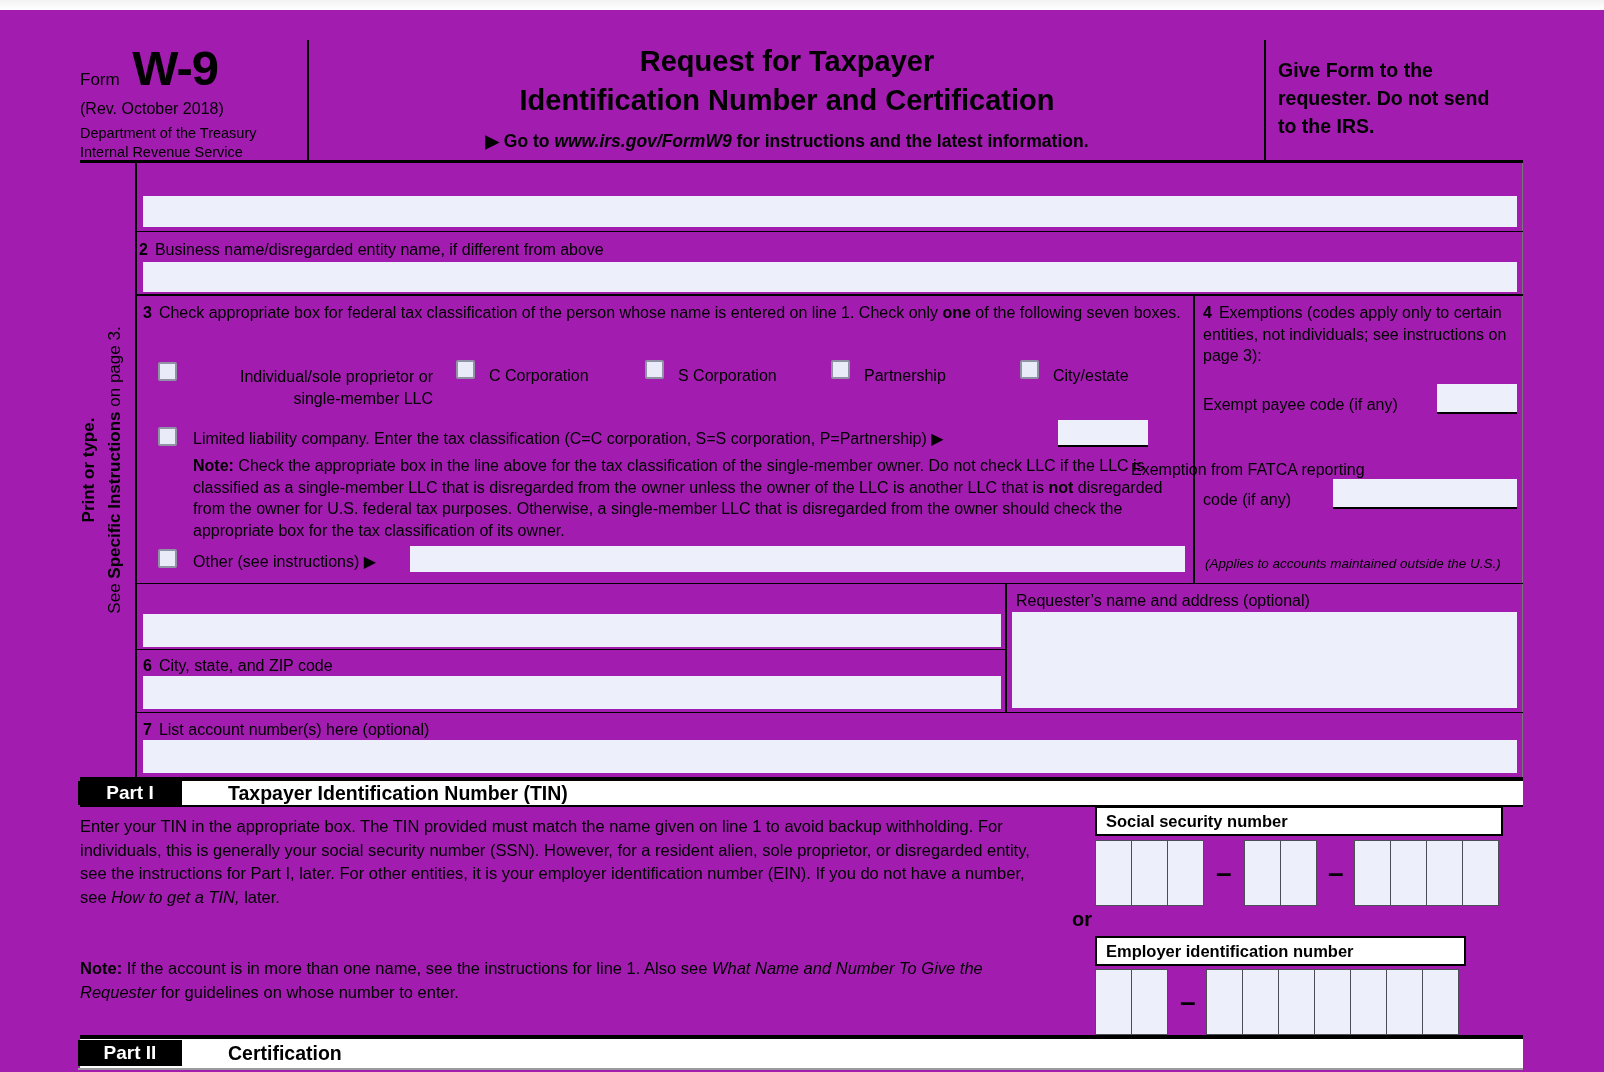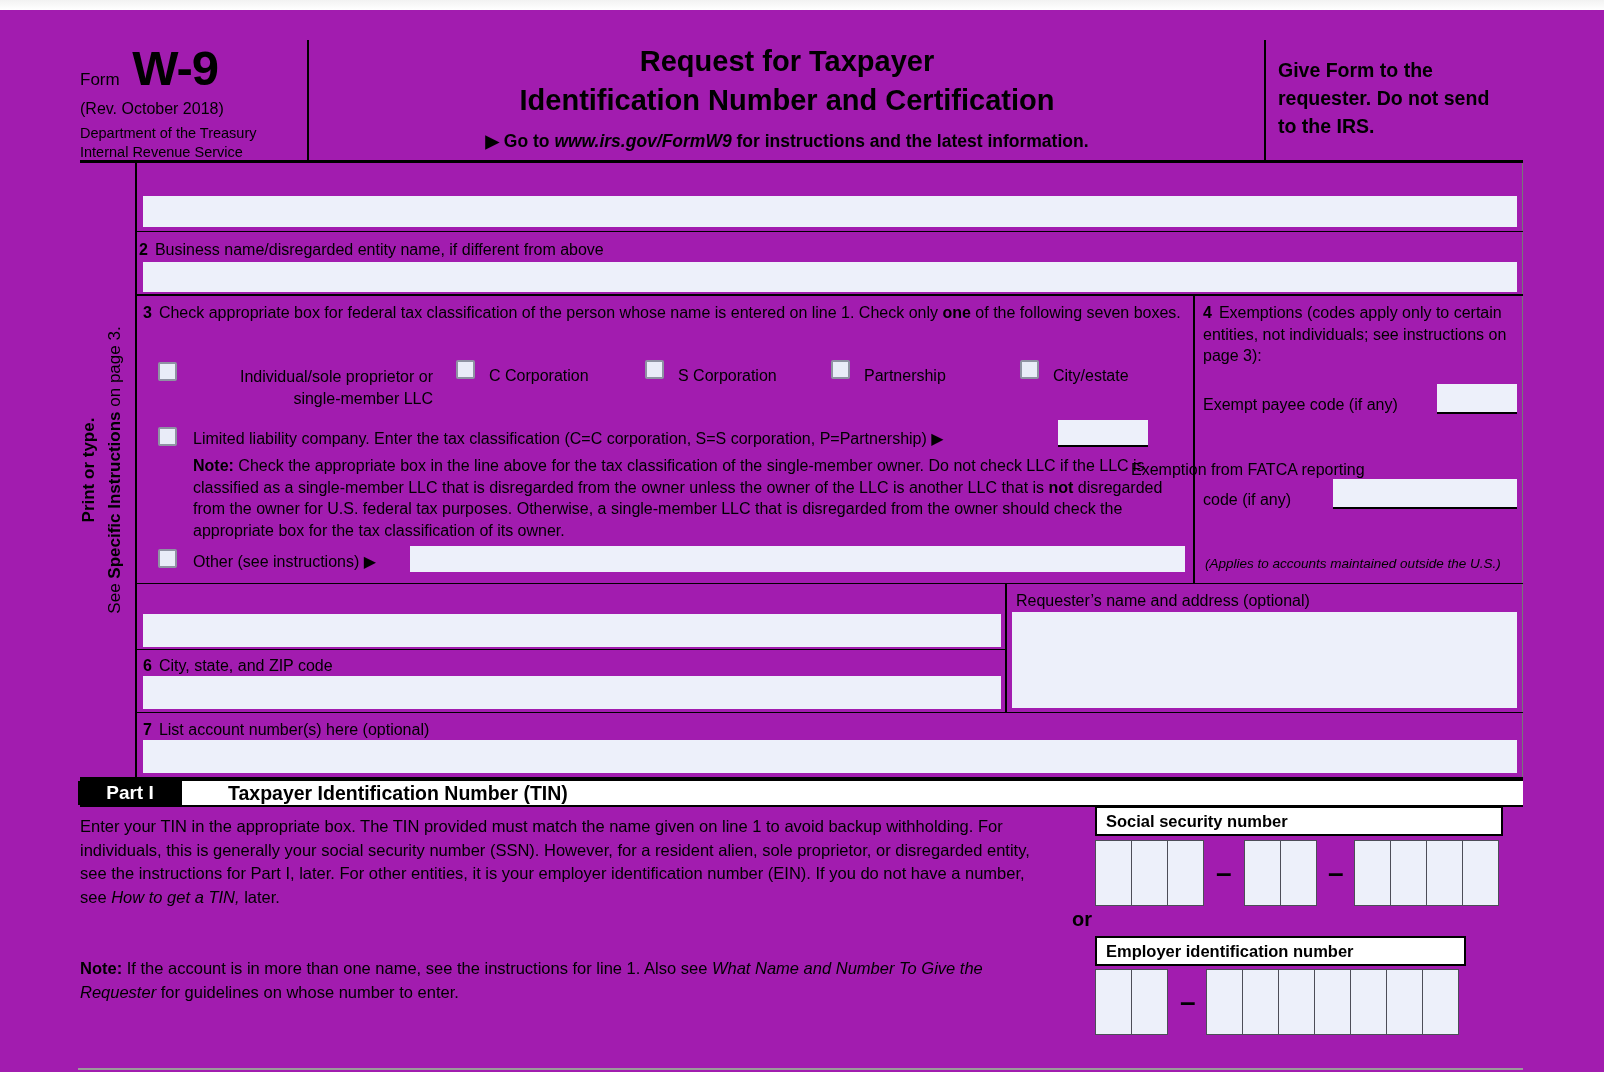--- a/index.html
+++ b/index.html
@@ -182,15 +182,19 @@
   <div class="abs cellgrp" style="left:1207px;top:969px;">
     <div class="cell"></div>
     <div class="cell"></div>
     <div class="cell"></div>
     <div class="cell"></div>
     <div class="cell"></div>
     <div class="cell"></div>
     <div class="cell"></div>
   </div>
 
+  <div class="abs" style="left:80px;top:1035px;width:1443px;height:33px;border-top:4px solid #000;background:#fff;">
+    <div class="partbadge abs" style="left:-2px;top:1px;width:104px;height:26px;">Part II</div>
+    <div class="parttitle abs" style="left:148px;top:3px;">Certification</div>
+  </div>
   <div class="abs" style="left:78px;top:1068px;width:1445px;height:2px;background:#9a9a9a;"></div>
 
 </div>
 
 </body></html>

